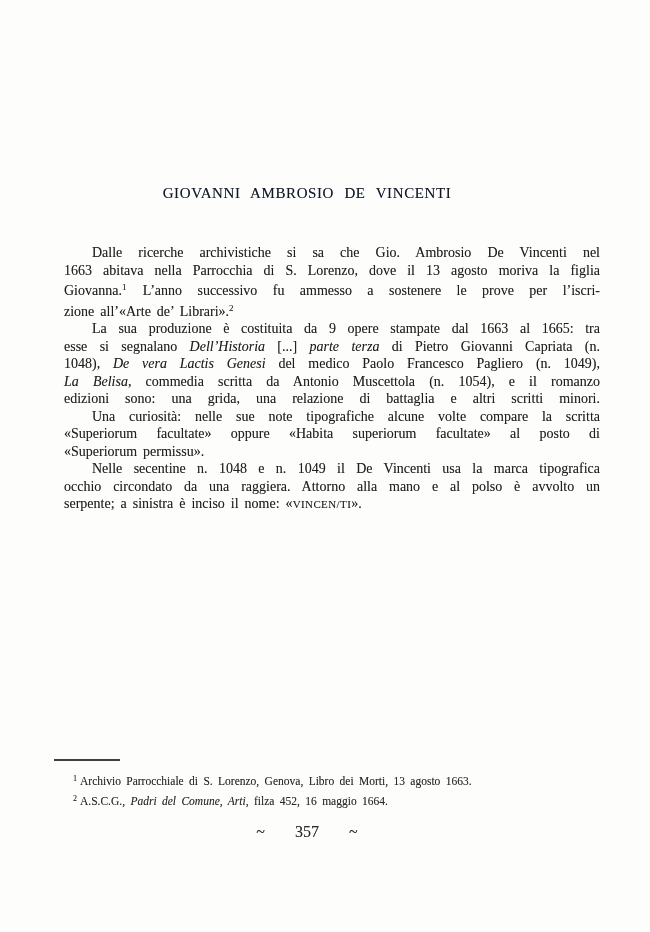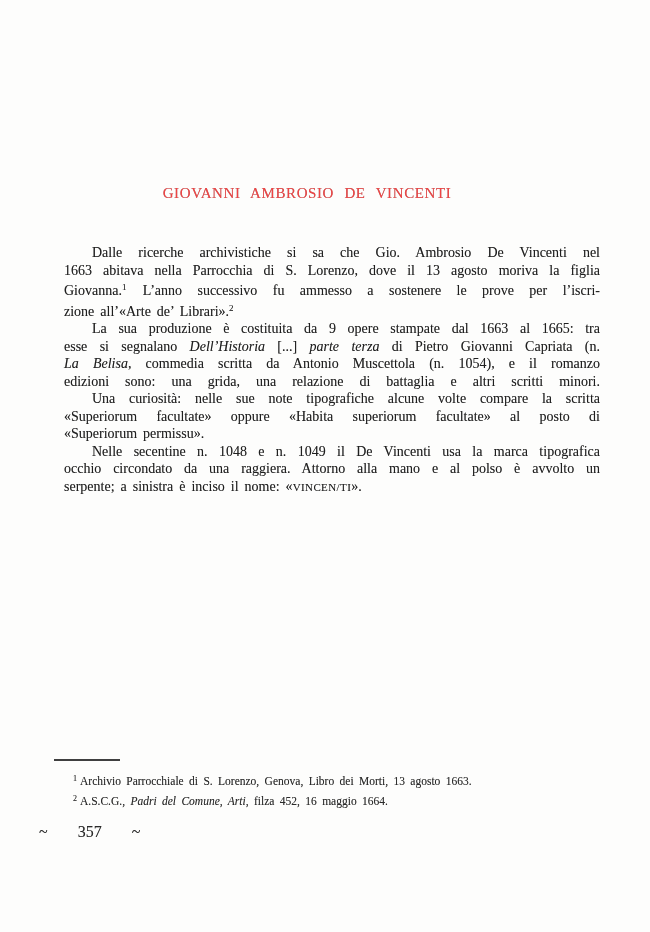--- a/index.html
+++ b/index.html
@@ -18,21 +18,21 @@
   }
   .title {
     position: absolute;
     top: 185px;
     left: 39px;
     width: 536px;
     text-align: center;
     font-size: 15px;
     letter-spacing: 0.6px;
     word-spacing: 6px;
-    color: #ef4444;
+    color: #0f172a;
     text-shadow: 0 0 0.5px rgba(40,40,40,0.45);
   }
   .body-text {
     position: absolute;
     top: 244px;
     left: 64px;
     width: 536px;
     font-size: 14px;
     line-height: 17.5px;
     word-spacing: 0.5px;
@@ -78,21 +78,21 @@
   .footnote .seg-sup {
     font-size: 8px;
     vertical-align: 4px;
     margin-right: 3px;
   }
   .page-number {
     position: absolute;
     top: 823px;
     left: 39px;
     width: 536px;
-    text-align: left;
+    text-align: center;
     font-size: 16px;
     word-spacing: 26px;
     color: #2a2a2a;
     text-shadow: 0 0 0.5px rgba(40,40,40,0.4);
   }
 </style>
 </head>
 <body>
 
 <div class="page">
@@ -102,20 +102,21 @@
   <div class="body-text">
       <div class="paragraph">
         <div class="line indent"><span>Dalle ricerche archivistiche si sa che Gio. Ambrosio De Vincenti nel</span></div>
         <div class="line"><span>1663 abitava nella Parrocchia di S. Lorenzo, dove il 13 agosto moriva la figlia</span></div>
         <div class="line"><span>Giovanna.</span><span class="seg-sup">1</span><span> L’anno successivo fu ammesso a sostenere le prove per l’iscri-</span></div>
         <div class="line end"><span>zione all’«Arte de’ Librari».</span><span class="seg-sup">2</span></div>
       </div>
       <div class="paragraph">
         <div class="line indent"><span>La sua produzione è costituita da 9 opere stampate dal 1663 al 1665: tra</span></div>
         <div class="line"><span>esse si segnalano </span><span class="seg-i">Dell’Historia</span><span> [...] </span><span class="seg-i">parte terza</span><span> di Pietro Giovanni Capriata (n.</span></div>
+        <div class="line"><span>1048), </span><span class="seg-i">De vera Lactis Genesi</span><span> del medico Paolo Francesco Pagliero (n. 1049),</span></div>
         <div class="line"><span class="seg-i">La Belisa</span><span>, commedia scritta da Antonio Muscettola (n. 1054), e il romanzo</span></div>
         <div class="line"><span>edizioni sono: una grida, una relazione di battaglia e altri scritti minori.</span></div>
       </div>
       <div class="paragraph">
         <div class="line indent"><span>Una curiosità: nelle sue note tipografiche alcune volte compare la scritta</span></div>
         <div class="line"><span>«Superiorum facultate» oppure «Habita superiorum facultate» al posto di</span></div>
         <div class="line end"><span>«Superiorum permissu».</span></div>
       </div>
       <div class="paragraph">
         <div class="line indent"><span>Nelle secentine n. 1048 e n. 1049 il De Vincenti usa la marca tipografica</span></div>

